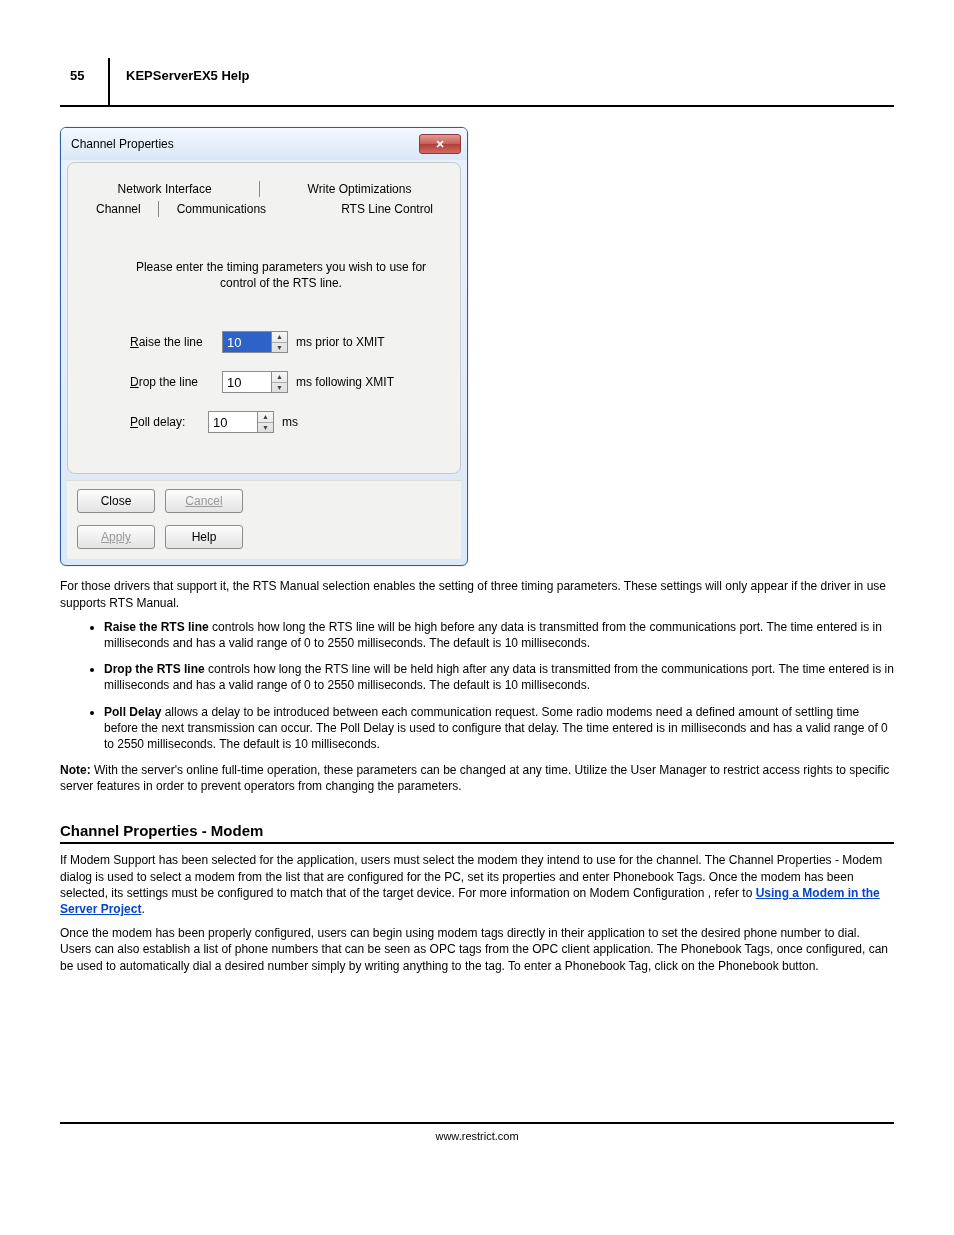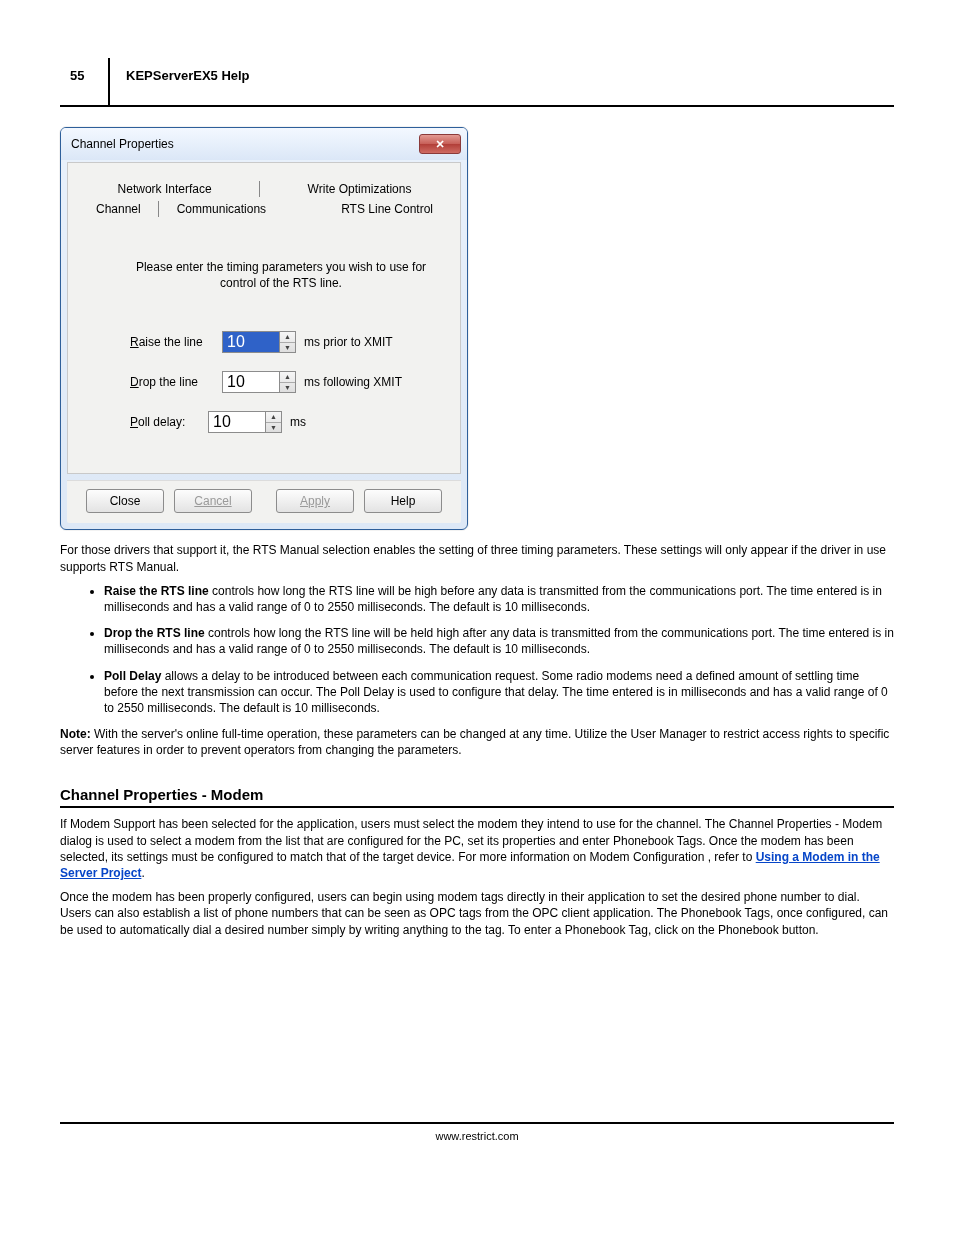--- a/index.html
+++ b/index.html
@@ -65,21 +65,21 @@
     background: linear-gradient(#e39a93,#c8615a 48%,#b23f39 52%,#cf6b63);
     color:#fff;
     display:flex;align-items:center;justify-content:center;
     font-weight:bold;
     font-size:11px;
   }
   .dlg-body {
     margin: 2px 6px 6px 6px;
     background: #f2f2f0;
     border: 1px solid #c9c9c9;
-    border-radius: 0;
+    border-radius: 8px;
     padding: 10px 18px 10px 18px;
   }
   .tabs {
     margin: 6px 4px 12px 4px;
   }
   .tabrow {
     display:flex;
     gap: 0;
     font-size: 12px;
     color:#000;
@@ -112,24 +112,24 @@
     font-size:12px;
   }
   .form-row .lbl { width: 92px; }
   .form-row .lbl .ul { text-decoration: underline; }
   .spin {
     display:flex;
     align-items:stretch;
     margin: 0 8px 0 0;
   }
   .spin input {
-    width: 58px;
+    width: 50px;
     height: 22px;
     border: 1px solid #8c8c8c;
-    font-size: 16px;
+    font-size: 13px;
     padding: 0 4px;
   }
   .spin input.sel {
     background:#2f62c8;
     color:#fff;
   }
   .spin .btns {
     width:16px;
     border:1px solid #8c8c8c;
     border-left:none;
@@ -140,27 +140,28 @@
     flex:1;
     font-size:7px;
     line-height:9px;
     text-align:center;
     color:#444;
   }
   .spin .btns div:first-child{border-bottom:1px solid #aaa;}
   .suffix { font-size:12px; }
   .dlg-buttons {
     display:flex;
-    gap: 24px;
+    gap: 12px;
     justify-content: center;
     padding: 8px 10px 10px 10px;
     background:#f2f2f0;
     border-top:1px solid #dcdcdc;
     margin: 0 6px 6px 6px;
     border-radius: 0 0 2px 2px;
+    flex-direction: column;
   }
   .dlg-buttons .grp { display:flex; gap:10px; }
   .winbtn {
     min-width: 78px;
     height: 24px;
     border: 1px solid #8c8c8c;
     border-radius: 3px;
     background: linear-gradient(#fdfdfd,#e3e3e3);
     font-size:12px;
     display:flex;align-items:center;justify-content:center;

